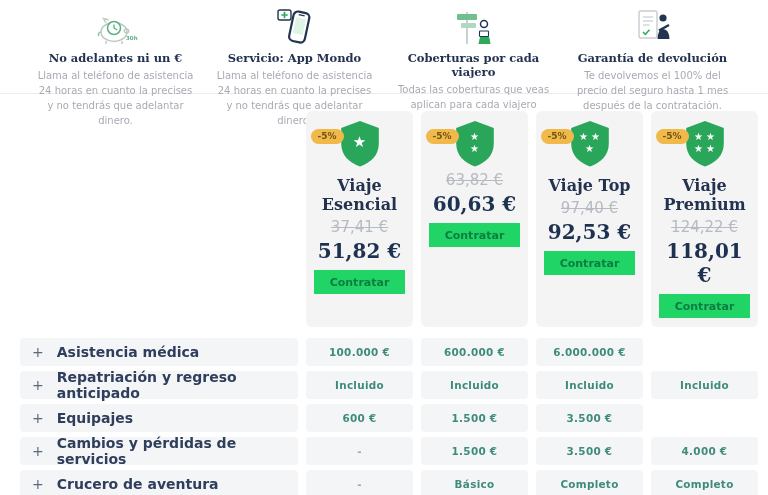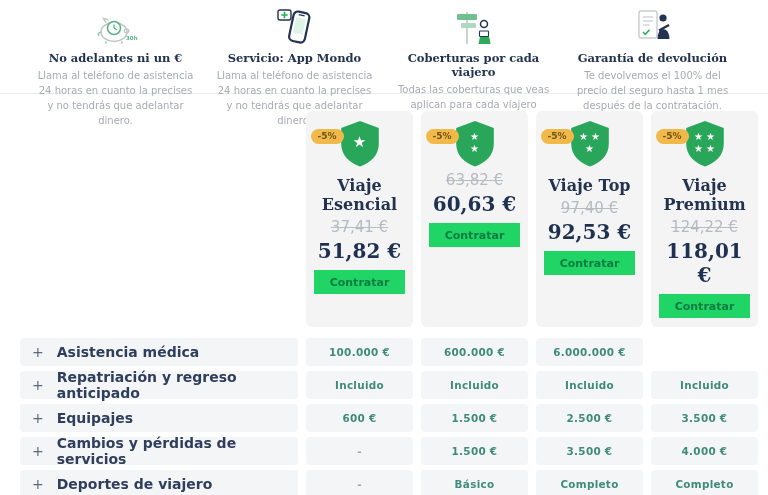--- a/index.html
+++ b/index.html
@@ -238,23 +238,20 @@
       <span class="plus">+</span>
       <span class="row-label">Equipajes</span>
     </div>
     <div class="cell">
         <span class="value">600 €</span>
       </div>
     <div class="cell">
         <span class="value">1.500 €</span>
       </div>
     <div class="cell">
-        <span class="value">2.500 €</span>
-      </div>
-    <div class="cell">
         <span class="value">3.500 €</span>
       </div>
   </div>
 
   <div class="grid row">
     <div class="cell label-cell">
       <span class="plus">+</span>
       <span class="row-label">Cambios y pérdidas de servicios</span>
     </div>
     <div class="cell muted">
@@ -267,21 +264,21 @@
         <span class="value">3.500 €</span>
       </div>
     <div class="cell">
         <span class="value">4.000 €</span>
       </div>
   </div>
 
   <div class="grid row">
     <div class="cell label-cell">
       <span class="plus">+</span>
-      <span class="row-label">Deportes de viajero</span>
+      <span class="row-label">Crucero de aventura</span>
     </div>
     <div class="cell muted">
         <span class="value">-</span>
       </div>
     <div class="cell">
         <span class="value">Básico</span>
       </div>
     <div class="cell">
         <span class="value">Completo</span>
       </div>

